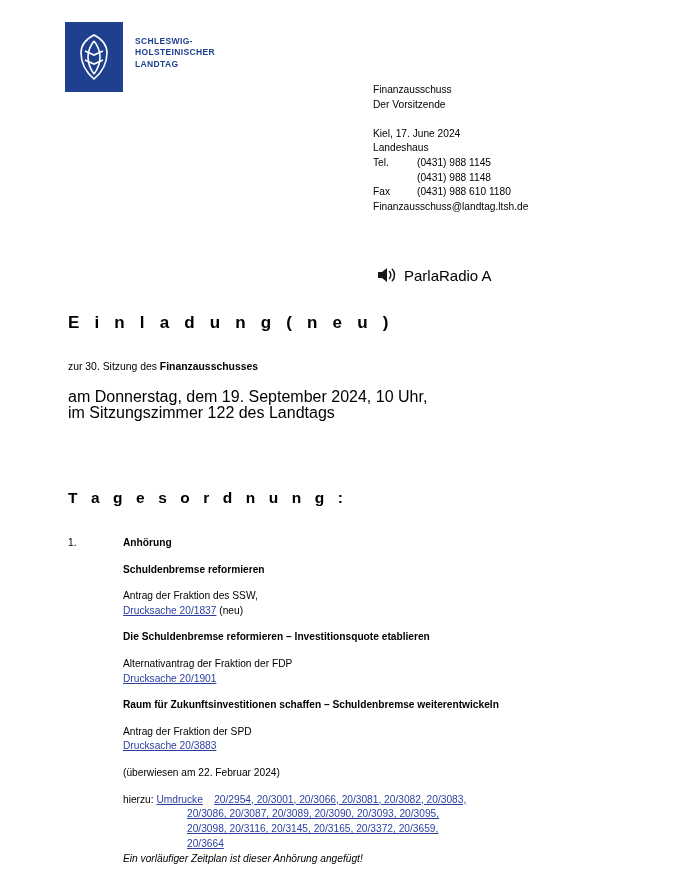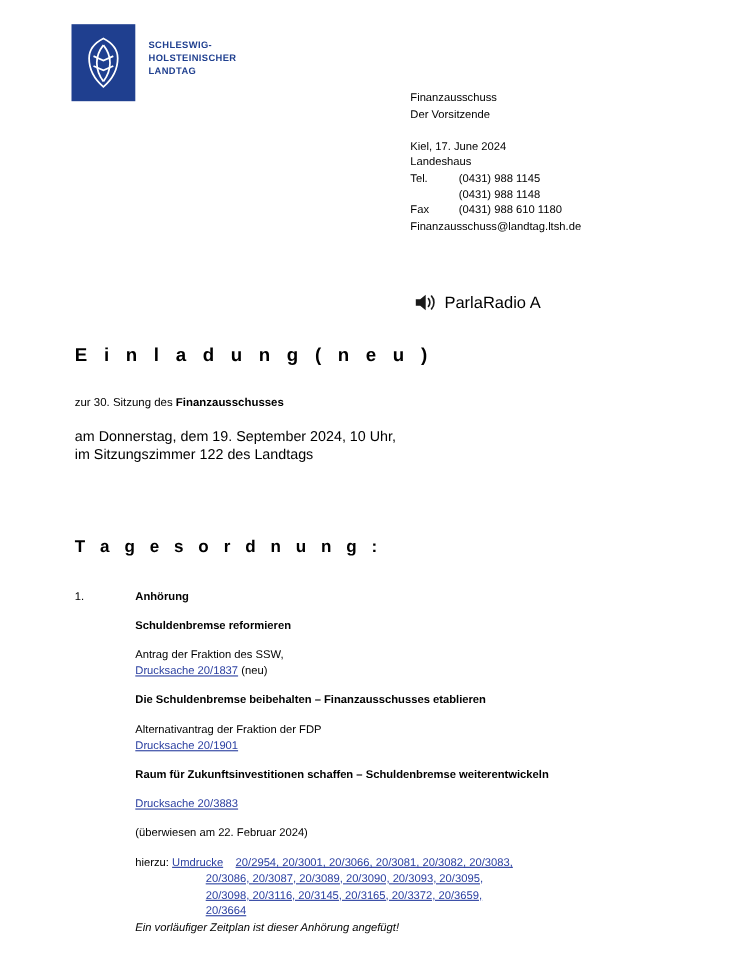--- a/index.html
+++ b/index.html
@@ -96,21 +96,21 @@
     position: absolute;
     left: 68px;
     top: 361px;
     font-size: 10.4px;
   }
   .subline1 b { font-weight: bold; }
   .subline2 {
     position: absolute;
     left: 68px;
     top: 389px;
-    font-size: 13px;
+    font-size: 16px;
     line-height: 15.5px;
   }
 
   
   .tagesordnung {
     position: absolute;
     left: 68px;
     top: 489px;
     font-size: 15.5px;
     font-weight: bold;
@@ -221,32 +221,33 @@
         <div class="gap-m"></div>
         <div class="b">Schuldenbremse reformieren</div>
 
         <div class="gap-m"></div>
         <div>Antrag der Fraktion des SSW,</div>
         <div>
           <span class="lnk">Drucksache 20/1837</span><span> (neu)</span>
         </div>
 
         <div class="gap-m"></div>
-        <div class="b">Die Schuldenbremse beibehalten – Finanzausschusses etablieren</div>
+        <div class="b">Die Schuldenbremse reformieren – Investitionsquote etablieren</div>
 
         <div class="gap-m"></div>
         <div>Alternativantrag der Fraktion der FDP</div>
         <div>
           <span class="lnk">Drucksache 20/1901</span>
         </div>
 
         <div class="gap-m"></div>
         <div class="b">Raum für Zukunftsinvestitionen schaffen – Schuldenbremse weiterentwickeln</div>
 
         <div class="gap-m"></div>
+        <div>Antrag der Fraktion der SPD</div>
         <div>
           <span class="lnk">Drucksache 20/3883</span>
         </div>
 
         <div class="gap-m"></div>
         <div>(überwiesen am 22. Februar 2024)</div>
 
         <div class="gap-m"></div>
         <div class="umdr-block">
           <div>

